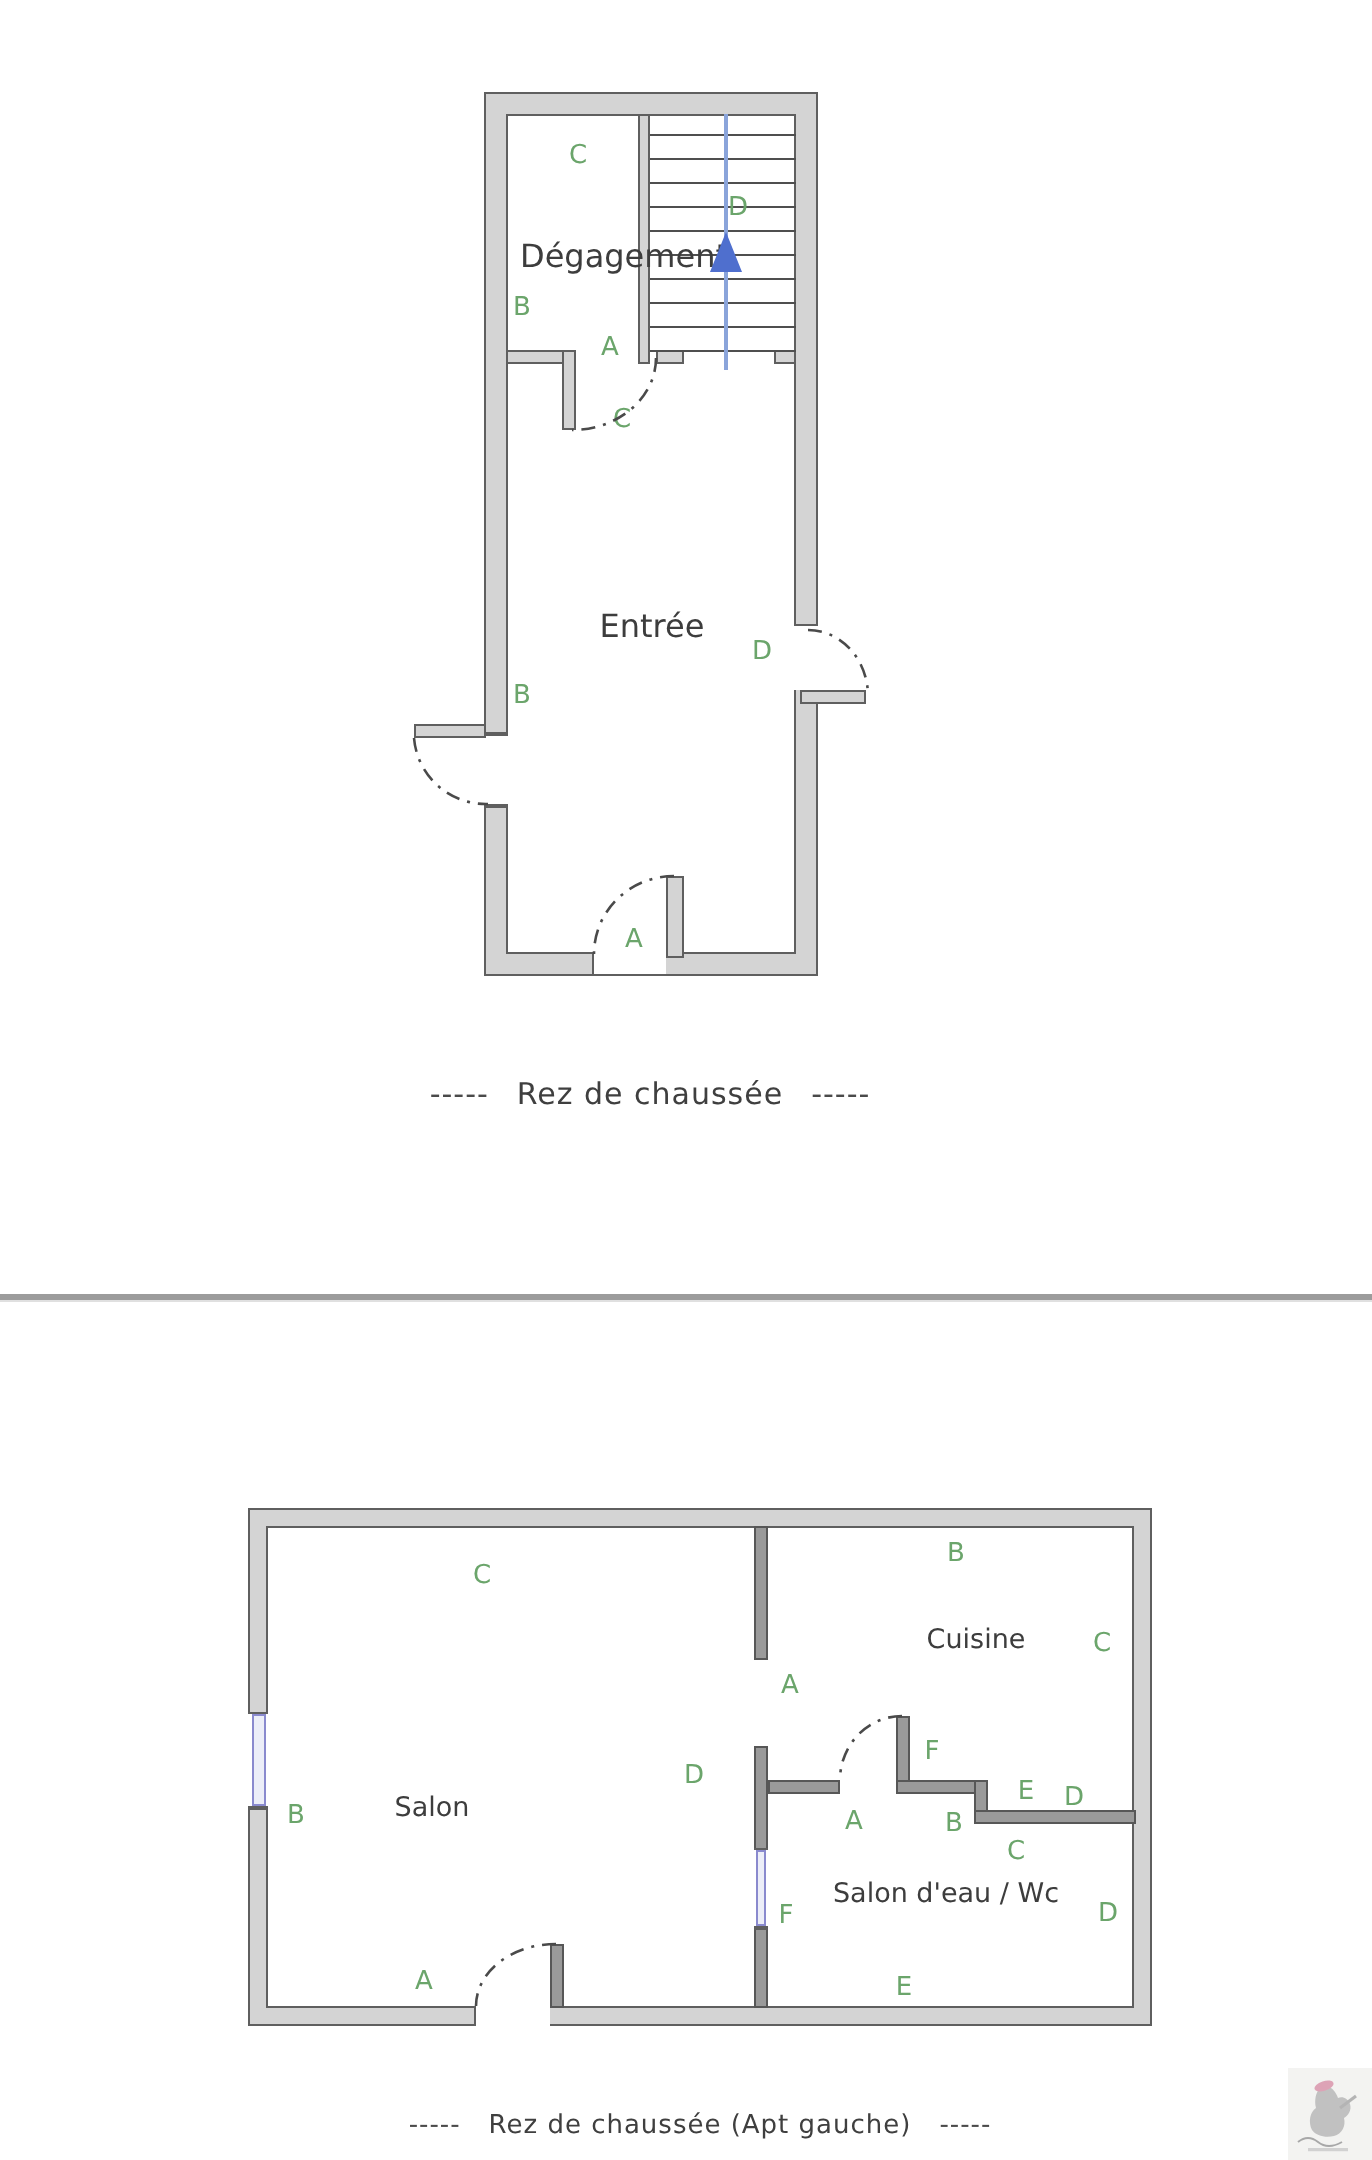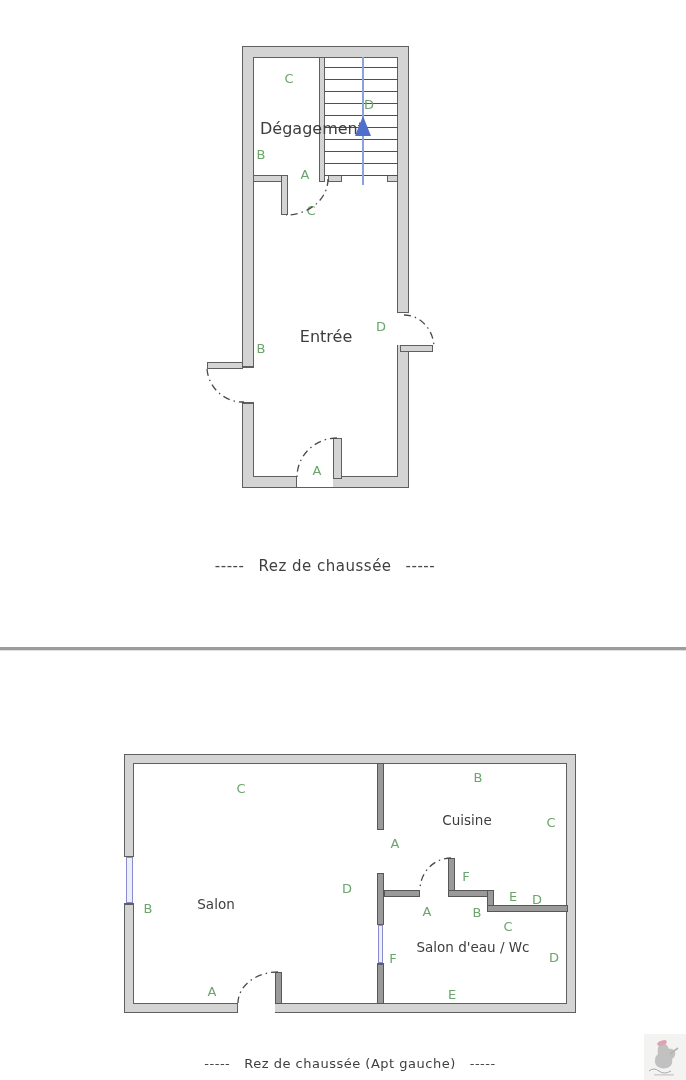--- a/index.html
+++ b/index.html
@@ -67,32 +67,32 @@
         <div class="tread" style="top: 58px;"></div>
         <div class="tread" style="top: 70px;"></div>
         <div class="tread" style="top: 82px;"></div>
         <div class="tread" style="top: 94px;"></div>
         <div class="tread" style="top: 106px;"></div>
         <div class="tread" style="top: 118px;"></div>
       </div>
     <div id="stairline"></div>
 
     <span class="room" style="left:312px;top:128px;">Dégagement</span>
-    <span class="room" style="left:326px;top:336px;text-align:center;">Entrée</span>
+    <span class="room" style="left:326px;top:313px;text-align:center;">Entrée</span>
 
     <span class="lbl" style="left:289px;top:78px;">C</span>
     <span class="lbl" style="left:369px;top:104px;">D</span>
     <span class="lbl" style="left:261px;top:154px;">B</span>
     <span class="lbl" style="left:305px;top:174px;">A</span>
     <span class="lbl" style="left:311px;top:210px;">C</span>
     <span class="lbl" style="left:261px;top:348px;">B</span>
     <span class="lbl" style="left:381px;top:326px;">D</span>
     <span class="lbl" style="left:317px;top:470px;">A</span>
 
-    <div id="cap1" class="caption" style="left:325px;top:566px;">
+    <div id="cap1" class="caption" style="left:325px;top:547px;">
       <span class="dash">-----</span><span>Rez de chaussée</span><span class="dash">-----</span>
     </div>
   </div>
 
   <div id="divider"></div>
   <div id="divider-hl"></div>
 
   <div>
     <div id="p2outer" class="outer"></div>
 
@@ -113,21 +113,21 @@
     <div class="capline" style="left:377px;top:963px;width:7px;height:1.5px;"></div>
 
     <div class="wi" style="left:384px;top:890px;width:36px;height:7px;"></div>
     <div class="wi" style="left:448px;top:858px;width:7px;height:33px;"></div>
     <div class="wi" style="left:448px;top:890px;width:46px;height:7px;"></div>
     <div class="wi" style="left:487px;top:890px;width:7px;height:22px;"></div>
     <div class="wi" style="left:487px;top:905px;width:81px;height:7px;"></div>
     <div class="wi" style="left:275px;top:972px;width:7px;height:32px;"></div>
 
     <span class="room sm" style="left:216px;top:904px;">Salon</span>
-    <span class="room sm" style="left:467px;top:820px;">Cuisine</span>
+    <span class="room sm" style="left:488px;top:820px;">Cuisine</span>
     <span class="room sm" style="left:473px;top:947px;">Salon d'eau / Wc</span>
 
     <span class="lbl" style="left:241px;top:788px;">C</span>
     <span class="lbl" style="left:478px;top:777px;">B</span>
     <span class="lbl" style="left:551px;top:822px;">C</span>
     <span class="lbl" style="left:395px;top:843px;">A</span>
     <span class="lbl" style="left:347px;top:888px;">D</span>
     <span class="lbl" style="left:466px;top:876px;">F</span>
     <span class="lbl" style="left:513px;top:896px;">E</span>
     <span class="lbl" style="left:537px;top:899px;">D</span>

